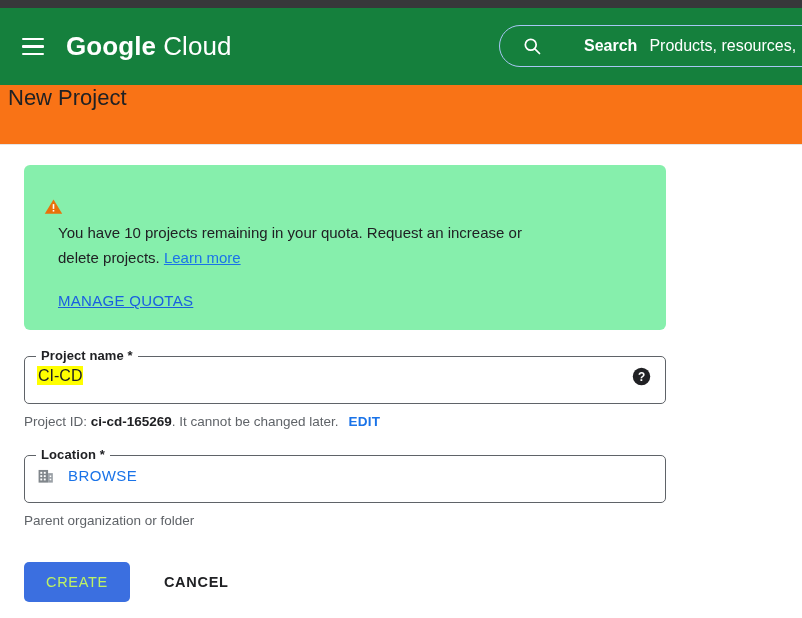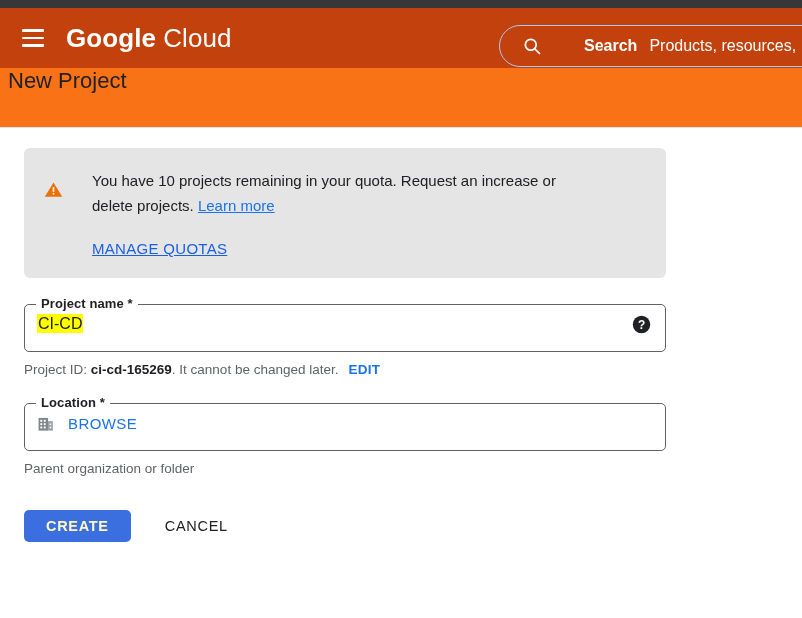--- a/index.html
+++ b/index.html
@@ -13,22 +13,22 @@
 
   
   .top-strip {
     height: 8px;
     background: #37373a;
     width: 100%;
   }
 
   
   .appbar {
-    height: 60px;
-    background: #c2410c;
+    height: 77px;
+    background: #15803d;
     display: flex;
     align-items: center;
     position: relative;
     overflow: hidden;
   }
   .hamburger {
     width: 22px;
     margin-left: 22px;
     margin-right: 22px;
     display: flex;
@@ -97,25 +97,26 @@
     font-size: 22px;
     color: #202124;
     font-weight: 400;
   }
 
   
   .content { padding: 20px 0 0 24px; background: #fff; }
 
   .notice {
     width: 642px;
-    background: #e5e5e5;
+    background: #86efac;
     border-radius: 6px;
     padding: 20px 22px 20px 20px;
     display: flex;
     align-items: flex-start;
+    flex-direction: column;
   }
   .warn-icon { flex: 0 0 auto; width: 34px; padding-top: 12px; }
   .notice-body { flex: 1 1 auto; padding-left: 14px; }
   .notice-text {
     font-size: 15px;
     color: #202124;
     line-height: 25px;
     max-width: 500px;
   }
   .inline-link {
@@ -192,37 +193,37 @@
   }
 
   
   .actions {
     margin-top: 34px;
     display: flex;
     align-items: center;
   }
   .btn-create {
     background: #3b6fe0;
-    color: #fef9c3;
+    color: #bef264;
     border: none;
     border-radius: 5px;
-    height: 32px;
+    height: 40px;
     padding: 0 22px;
     font-size: 14.5px;
-    font-weight: 700;
+    font-weight: 400;
     letter-spacing: 0.7px;
     font-family: "Liberation Sans", sans-serif;
     cursor: pointer;
   }
   .btn-cancel {
     background: transparent;
     border: none;
     color: #202124;
     font-size: 14.5px;
-    font-weight: 400;
+    font-weight: 700;
     letter-spacing: 0.7px;
     margin-left: 28px;
     font-family: "Liberation Sans", sans-serif;
     cursor: pointer;
   }
 </style>
 </head>
 <body>
 
 <div class="top-strip"></div>

